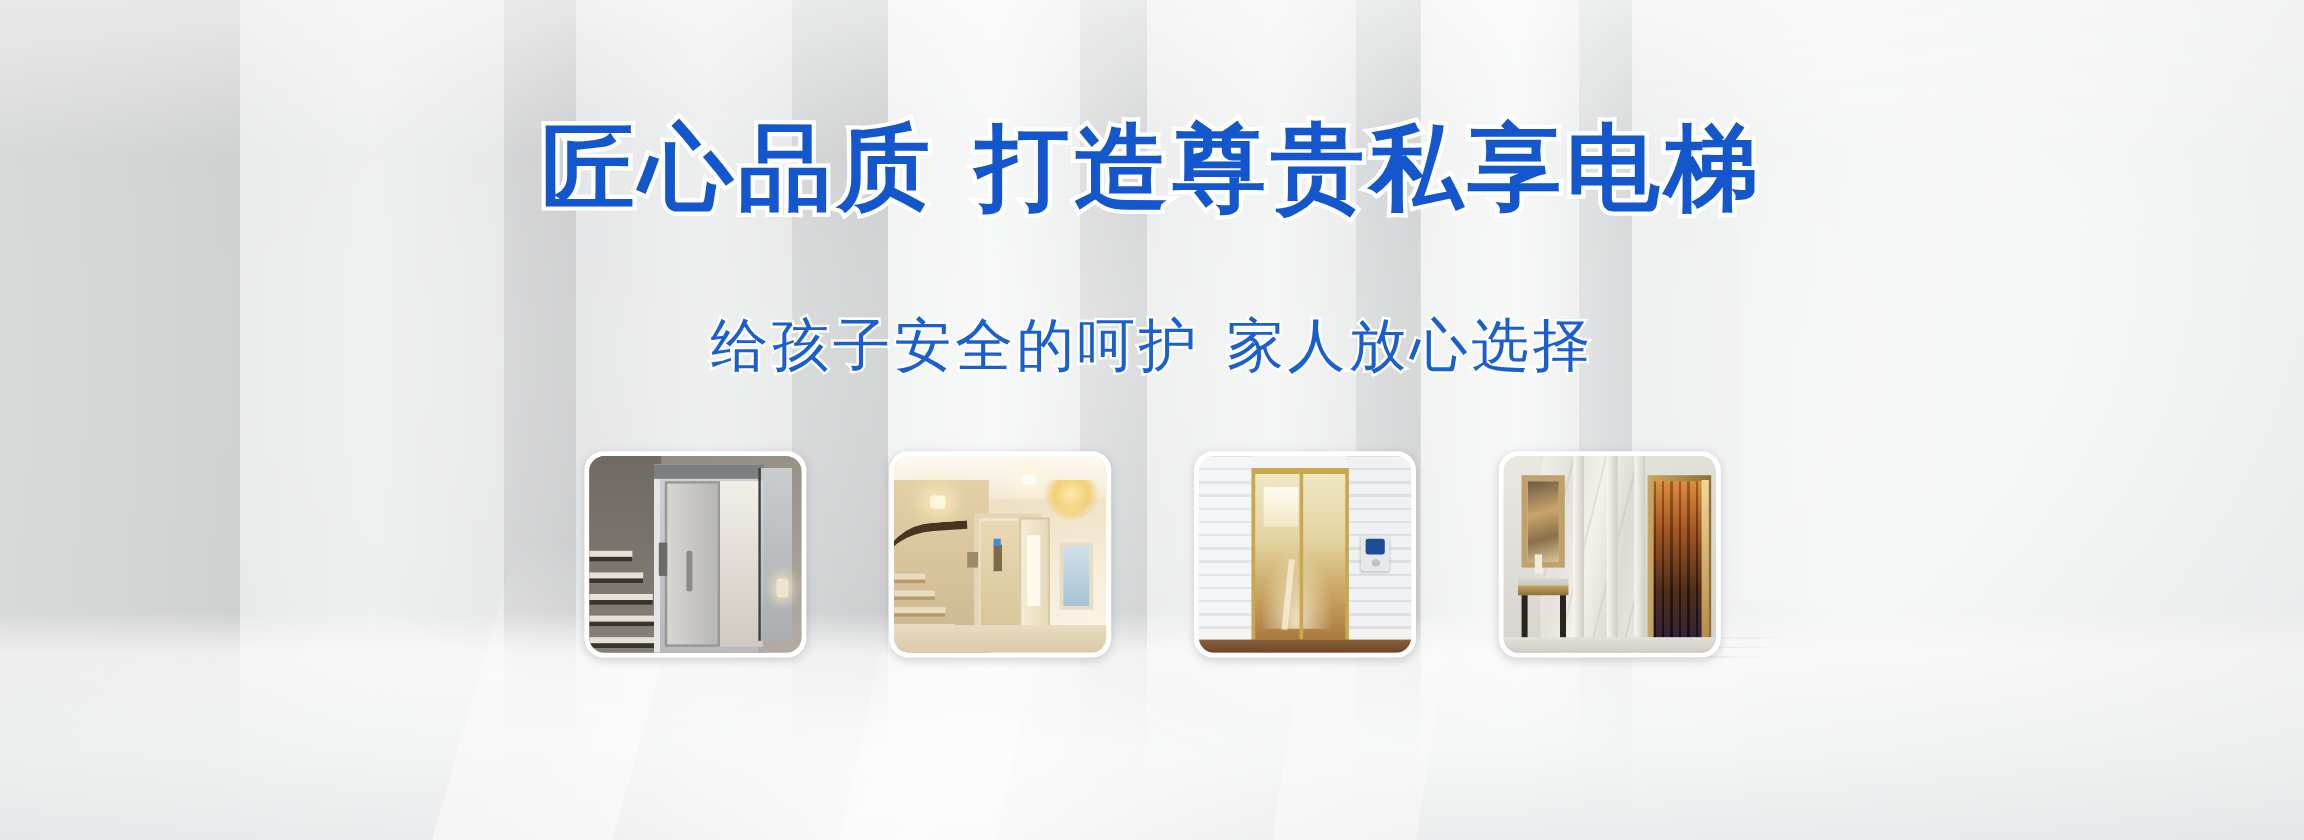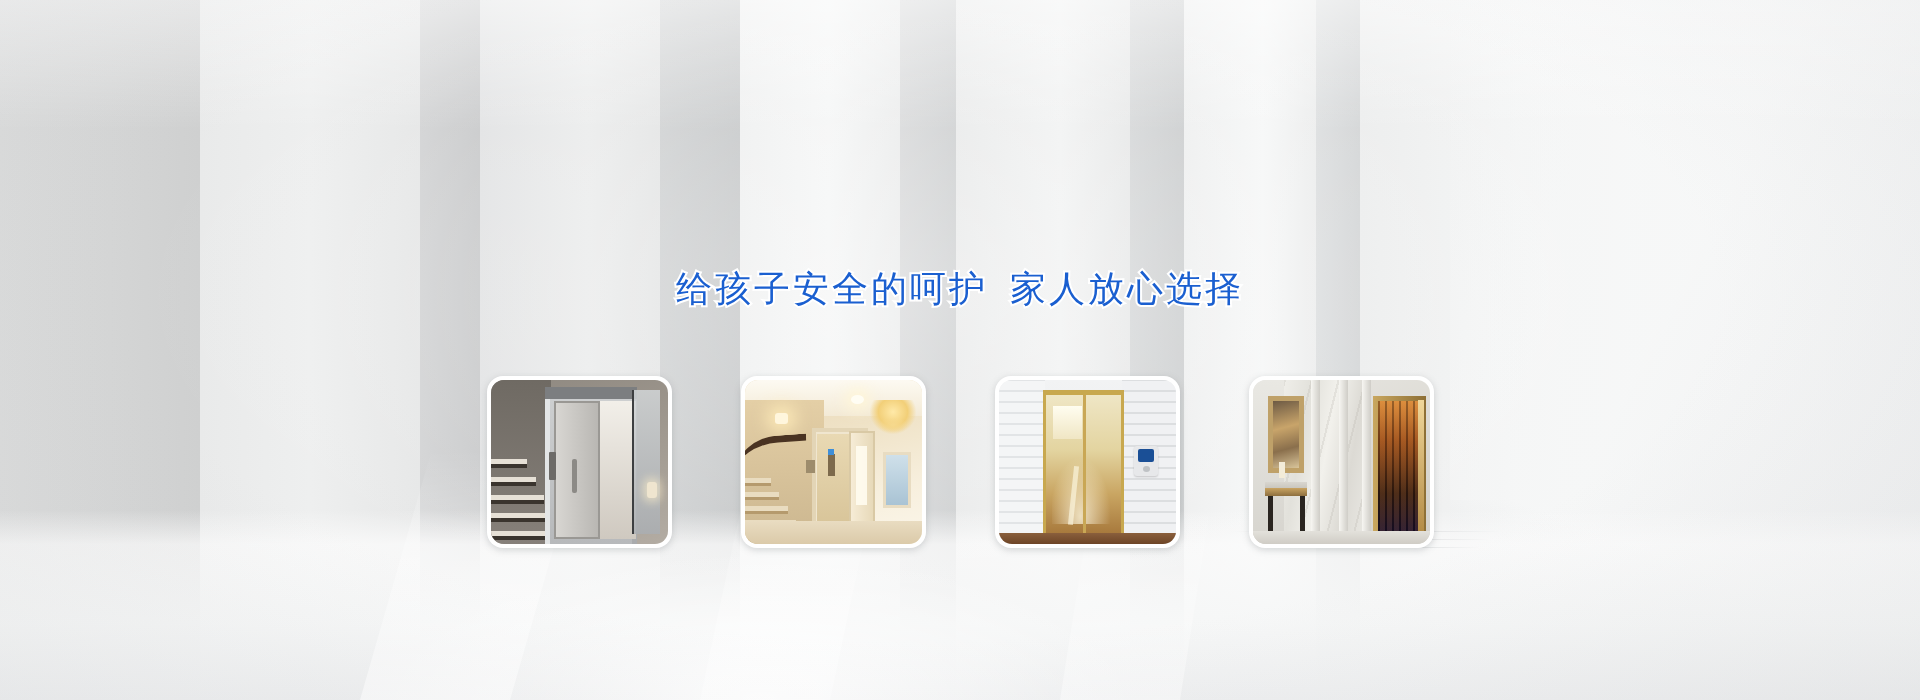--- a/index.html
+++ b/index.html
@@ -104,21 +104,21 @@
     color:#1457CC;
     -webkit-text-stroke:7px #ffffff;
     paint-order:stroke fill;
     white-space:nowrap;
   }
   .headline .gap{ display:inline-block; width:34px; }
 
   .subhead{
     position:absolute; top:263px; left:0; width:1920px;
     text-align:center;
-    font-size:36px; line-height:52px;
+    font-size:48px; line-height:52px;
     font-weight:normal;
     letter-spacing:3px;
     color:#1A5FD0;
     -webkit-text-stroke:4px #ffffff;
     paint-order:stroke fill;
     white-space:nowrap;
   }
   .subhead .gap{ display:inline-block; width:22px; }
 
   
@@ -265,20 +265,23 @@
     <div class="shaft s3"></div>
     <div class="reflect"></div>
     <div class="reflect reflect2"></div>
     <div class="reflect reflect3"></div>
 
     <div class="grade"></div>
   </div>
 
   <div class="content">
 
+    <div class="headline">
+      <span>匠心品质</span><span class="gap"></span><span>打造尊贵私享电梯</span>
+    </div>
 
     <div class="subhead">
       <span>给孩子安全的呵护</span><span class="gap"></span><span>家人放心选择</span>
     </div>
 
     <div class="thumbs">
 
       <div class="thumb">
         <div class="thumb-inner p1">
           <div class="wallL"></div>

